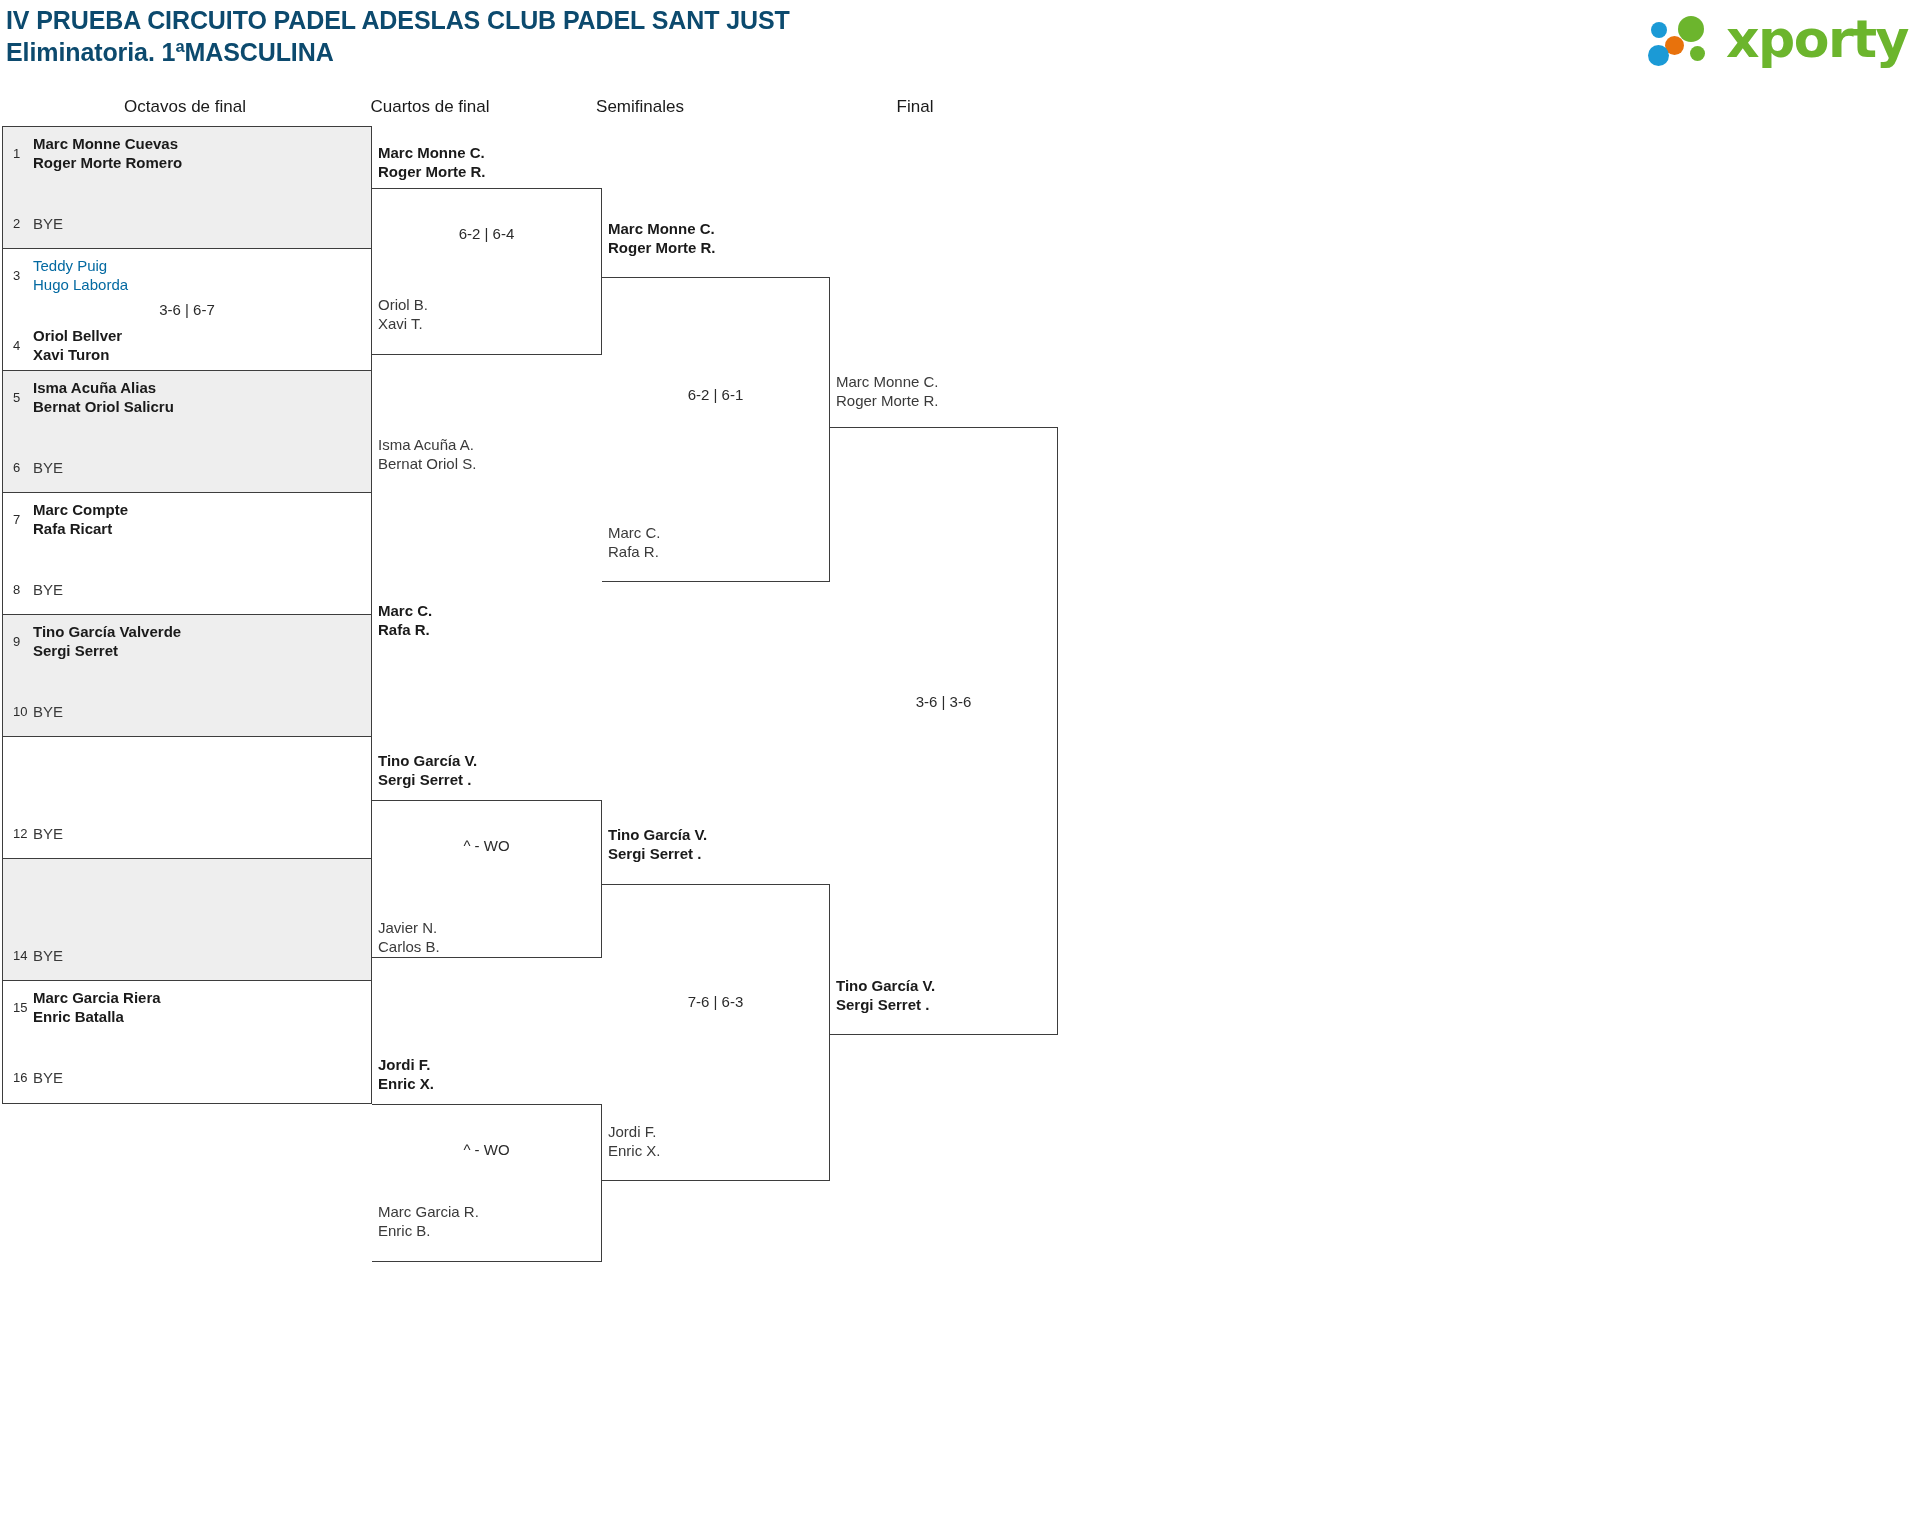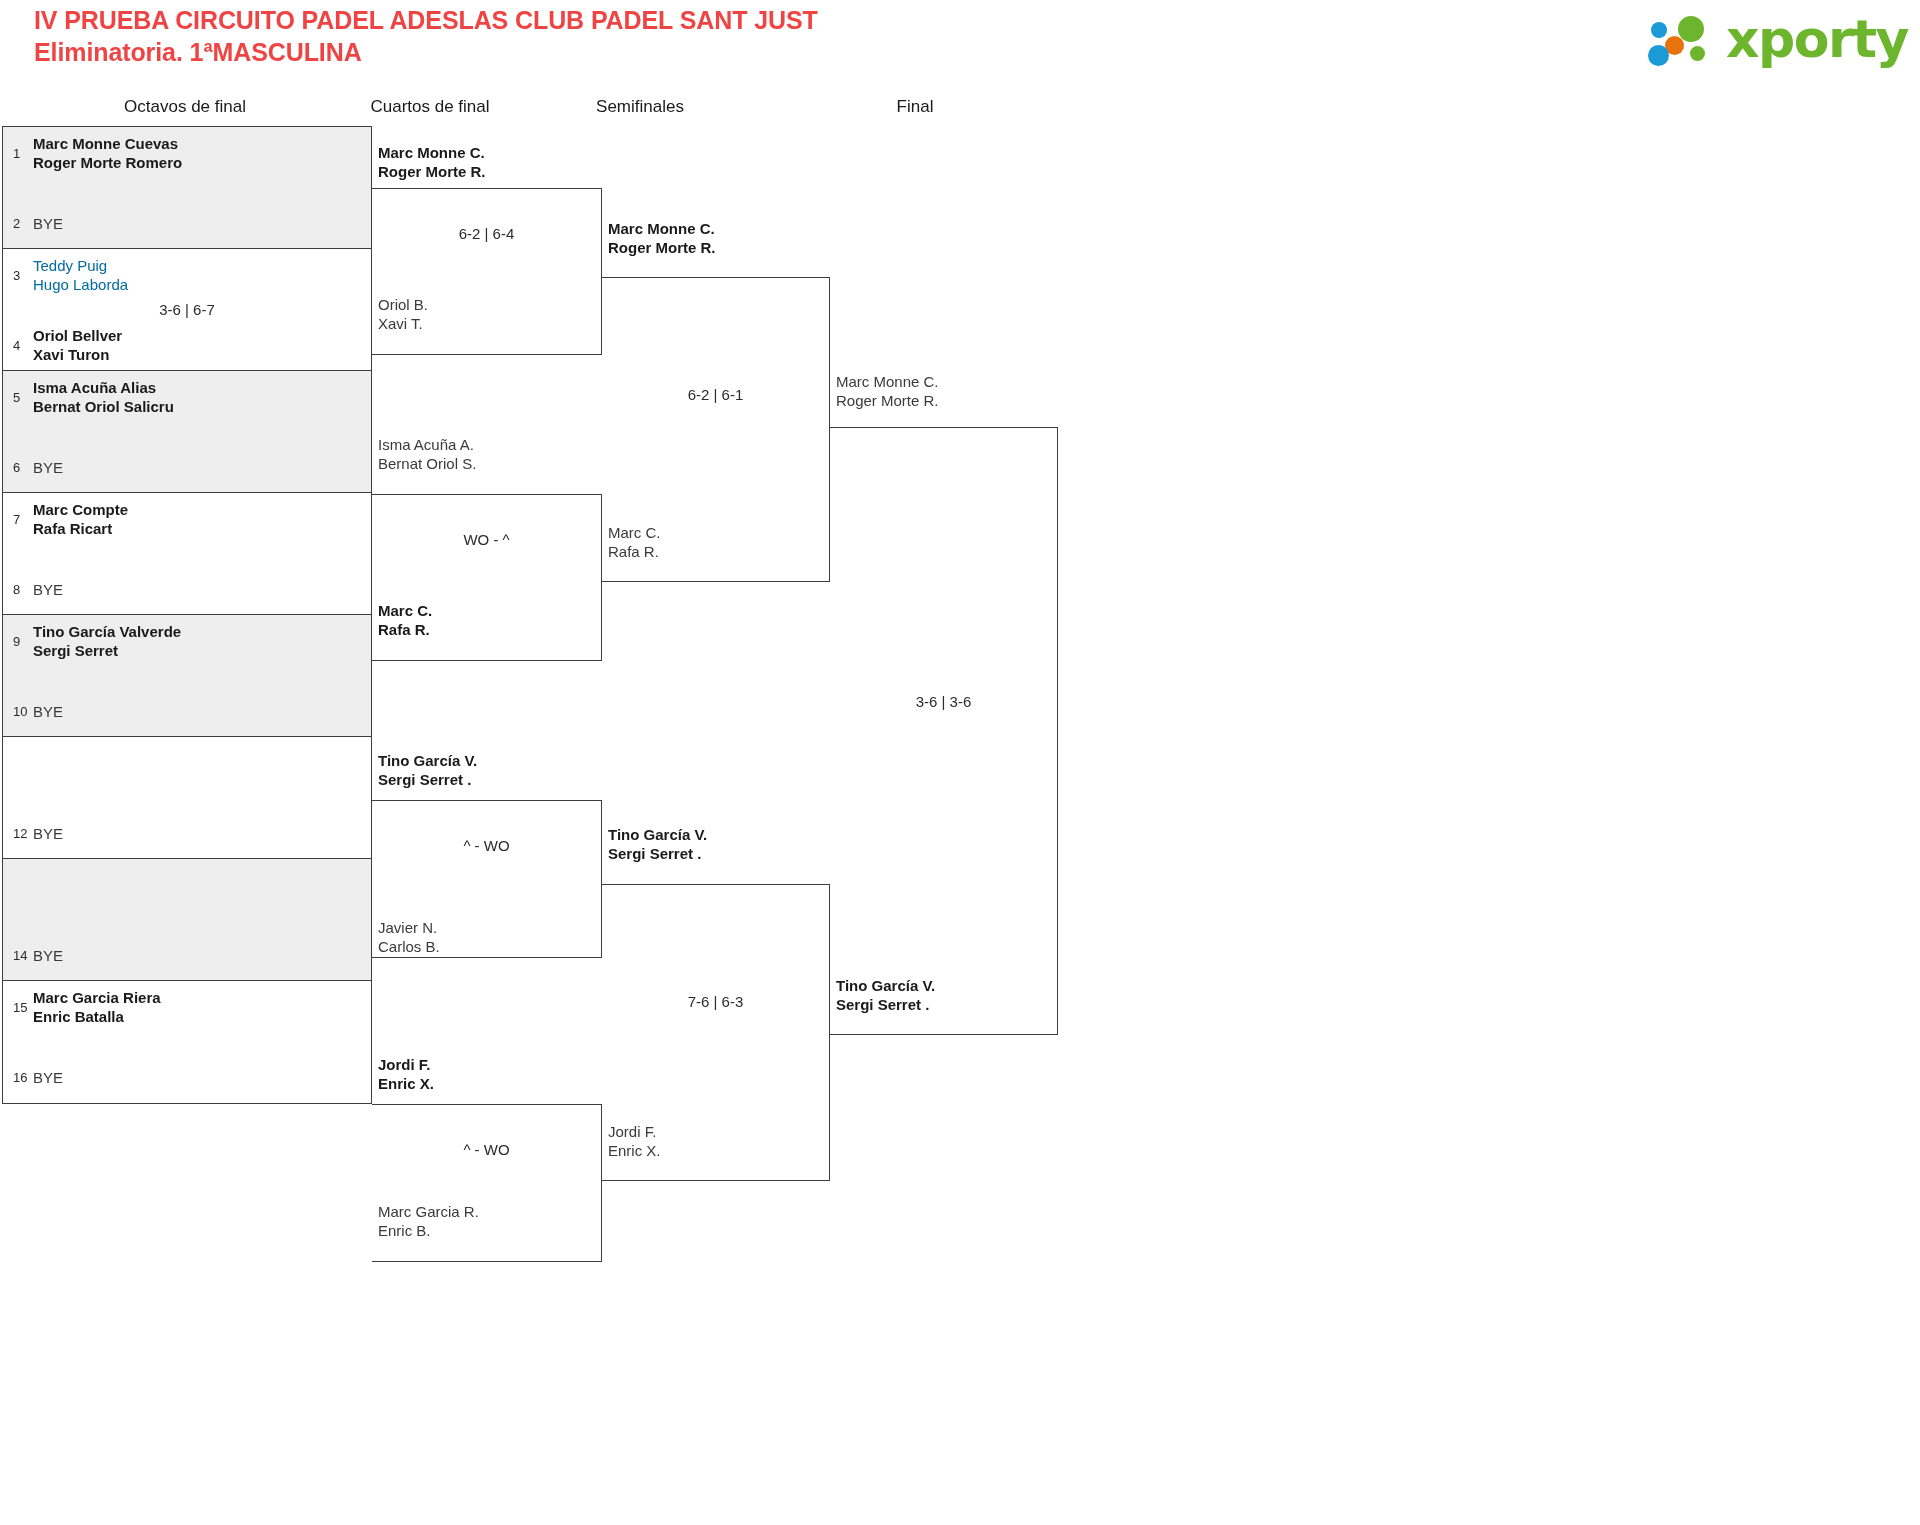--- a/index.html
+++ b/index.html
@@ -28,23 +28,22 @@
     position: absolute;
     left: 6px;
     top: 4px;
     width: 1200px;
   }
   .title-line {
     font-size: 25px;
     font-weight: 700;
     letter-spacing: -0.1px;
     line-height: 32px;
-    color: #ef4444;
+    color: #0c4a6e;
     white-space: nowrap;
-    margin-left: 28px;
   }
 
   .logo {
     position: absolute;
     right: 22px;
     top: 8px;
     width: 250px;
     height: 62px;
   }
   .logo-dots { position: absolute; left: 0; top: 6px; width: 78px; height: 52px; }
@@ -293,23 +292,20 @@
   <div class="cbox" style="left:372px; top:188px; width:230px; height:167px;">
     <div class="cscore" style="top:36px;">6-2 | 6-4</div>
   </div>
   <div class="nm lose" style="left:378px; top:295px;">
     <span>Oriol B.</span><span class="l2">Xavi T.</span>
   </div>
 
   <div class="nm lose" style="left:378px; top:435px;">
     <span>Isma Acuña A.</span><span class="l2">Bernat Oriol S.</span>
   </div>
-  <div class="cbox" style="left:372px; top:494px; width:230px; height:167px;">
-    <div class="cscore" style="top:36px;">WO - ^</div>
-  </div>
   <div class="nm win" style="left:378px; top:601px;">
     <span>Marc C.</span><span class="l2">Rafa R.</span>
   </div>
 
   <div class="nm win" style="left:378px; top:751px;">
     <span>Tino García V.</span><span class="l2">Sergi Serret .</span>
   </div>
   <div class="cbox" style="left:372px; top:800px; width:230px; height:158px;">
     <div class="cscore" style="top:36px;">^ - WO</div>
   </div>

